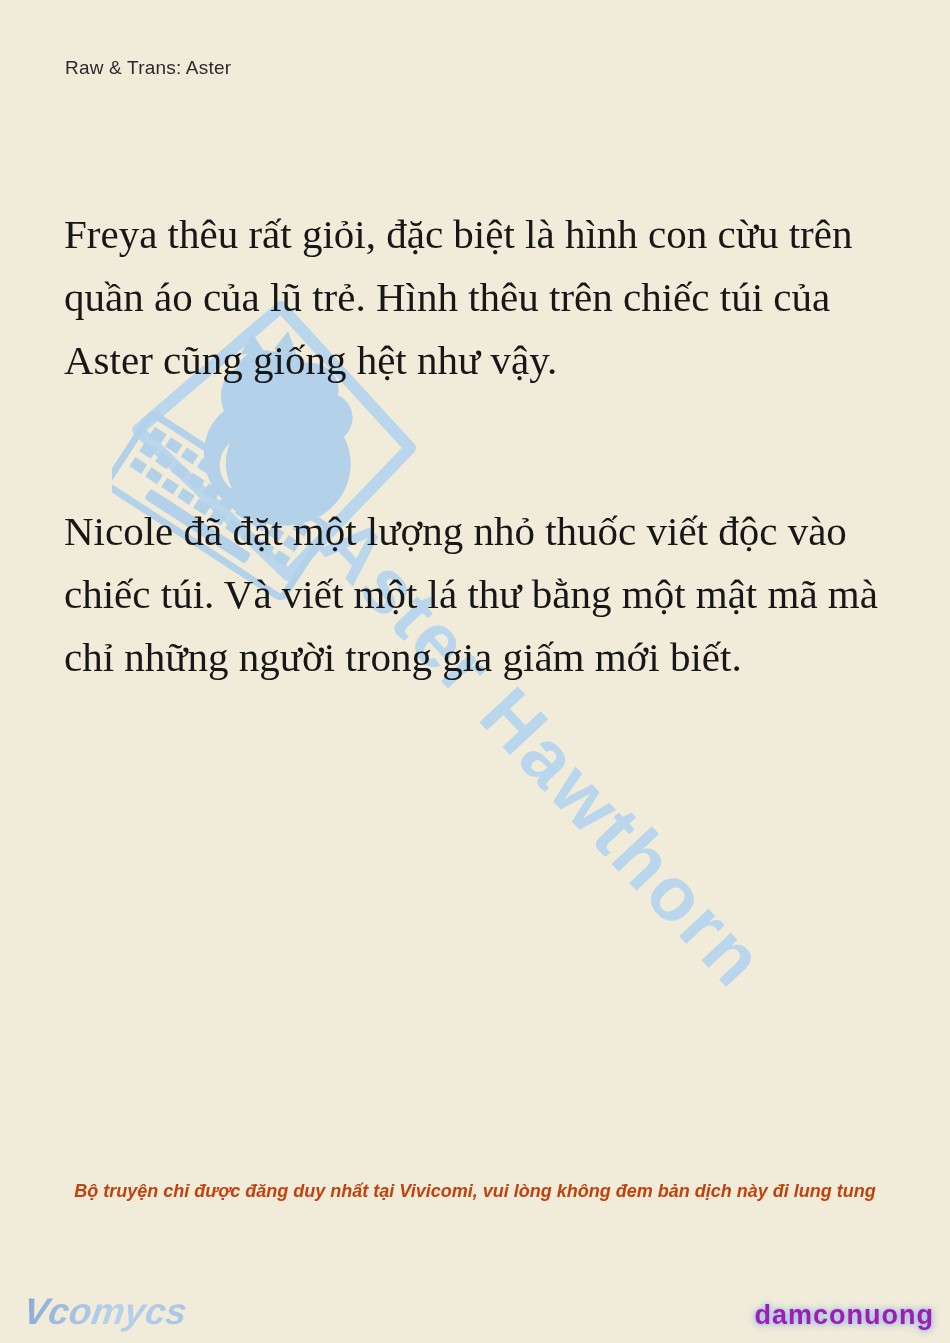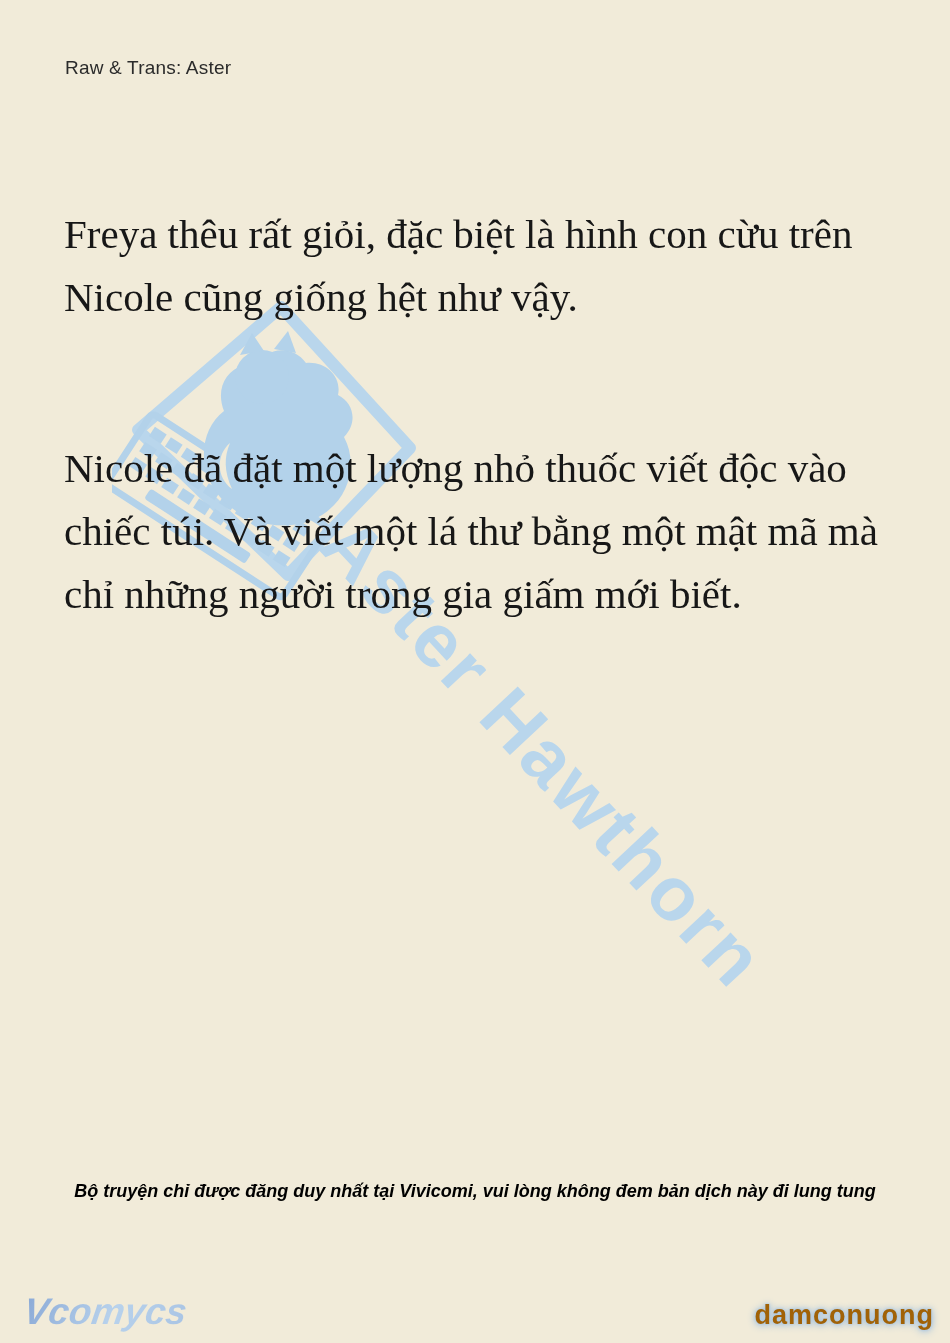--- a/index.html
+++ b/index.html
@@ -45,35 +45,35 @@
     white-space:nowrap;
   }
 
   
   .notice {
     position:absolute; left:0; top:1178px; width:950px;
     text-align:center; z-index:2;
   }
   .notice-line {
     font-size:18px; font-weight:bold; font-style:italic;
-    color:#000000; line-height:27.5px; white-space:nowrap;
+    color:#c2410c; line-height:27.5px; white-space:nowrap;
   }
 
   
   .vcomycs {
     position:absolute; left:24px; bottom:10px; z-index:3;
     font-size:37px; font-weight:800; font-style:italic;
     letter-spacing:0px; transform:skewX(-8deg);
     background:linear-gradient(105deg,#8aa9d6 0%,#b8d2ec 55%,#a9c4e4 100%);
     -webkit-background-clip:text; background-clip:text; color:transparent;
   }
   .damconuong {
     position:absolute; right:16px; bottom:12px; z-index:3;
     font-size:27px; font-weight:bold; letter-spacing:1px;
-    color:#a16207;
+    color:#a21caf;
     text-shadow:0 0 2px #a6c6e6, 0 0 5px #a6c6e6, 0 1px 8px #8fb4da;
   }
 </style>
 </head>
 <body>
 
 <div class="page">
 
   <svg class="wm-figure" viewBox="0 0 315 315" xmlns="http://www.w3.org/2000/svg" aria-hidden="true">
 
@@ -133,21 +133,22 @@
     </g>
   </svg>
 
   <div class="wm-text">Aster Hawthorn</div>
 
   <div class="credit">Raw &amp; Trans: Aster</div>
 
   <div class="content">
     <div class="para">
       <div class="line">Freya thêu rất giỏi, đặc biệt là hình con cừu trên</div>
-      <div class="line">Nicole cũng giống hệt như vậy.</div>
+      <div class="line">quần áo của lũ trẻ. Hình thêu trên chiếc túi của</div>
+      <div class="line">Aster cũng giống hệt như vậy.</div>
     </div>
     <div class="para">
       <div class="line">Nicole đã đặt một lượng nhỏ thuốc viết độc vào</div>
       <div class="line">chiếc túi. Và viết một lá thư bằng một mật mã mà</div>
       <div class="line">chỉ những người trong gia giấm mới biết.</div>
     </div>
   </div>
 
   <div class="notice">
     <div class="notice-line">Bộ truyện chỉ được đăng duy nhất tại Vivicomi, vui lòng không đem bản dịch này đi lung tung</div>

